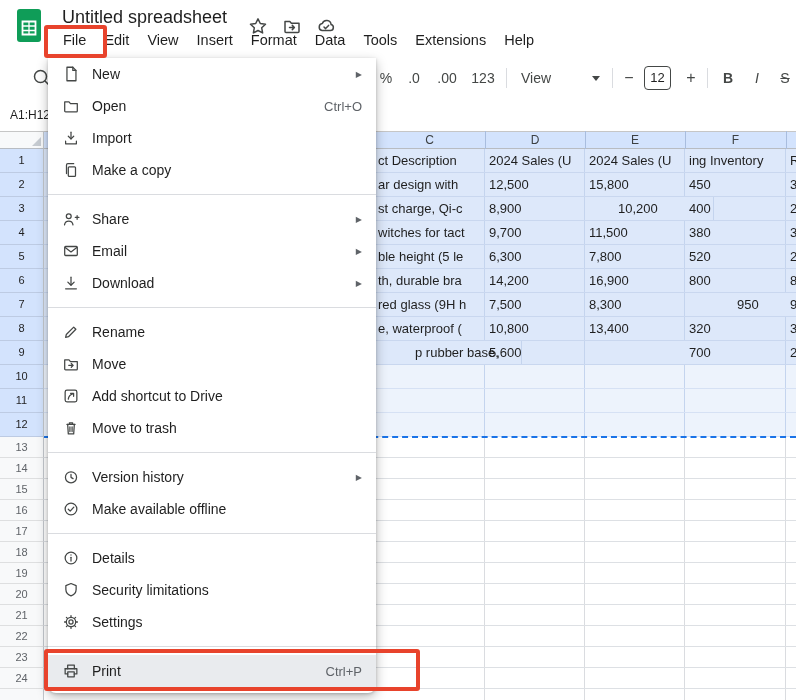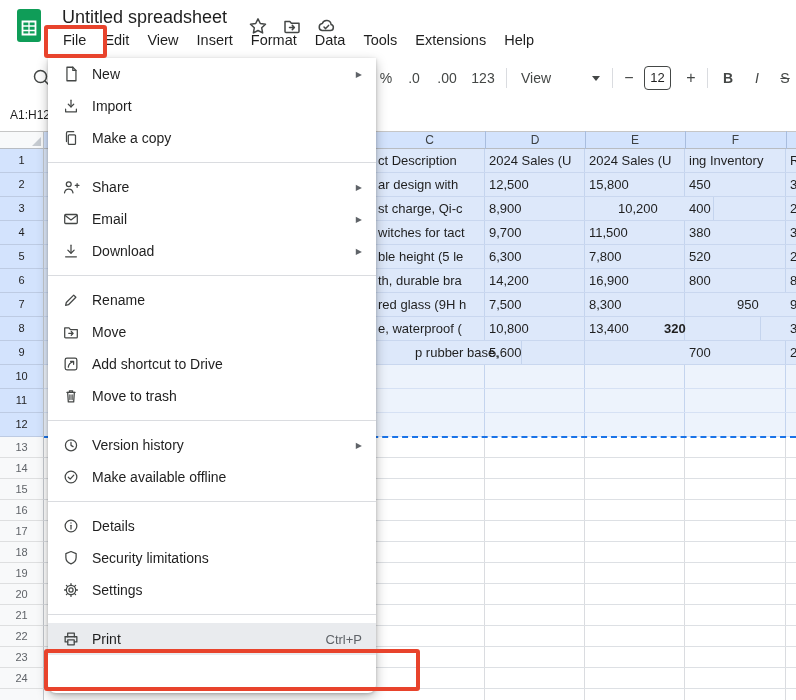--- a/index.html
+++ b/index.html
@@ -129,21 +129,21 @@
         <div class="cell" style="left: 441px; width: 100px; line-height: 23px;">7,500</div>
         <div class="cell" style="left: 541px; width: 100px; line-height: 23px;">8,300</div>
         <div class="cell" style="left: 641px; width: 101px; line-height: 23px; margin-left: 48px;">950</div>
         <div class="cell" style="left: 742px; width: 60px; line-height: 23px;">9</div>
       </div>
       <div class="gut sel" style="top: 293px; height: 24px; line-height: 23px;">7</div>
       <div class="row data" style="top: 317px; height: 24px;">
         <div class="cell" style="left: 330px; width: 111px; line-height: 23px;">e, waterproof (</div>
         <div class="cell" style="left: 441px; width: 100px; line-height: 23px;">10,800</div>
         <div class="cell" style="left: 541px; width: 100px; line-height: 23px;">13,400</div>
-        <div class="cell" style="left: 616px; width: 101px; line-height: 23px; font-weight: bold;">320</div>
+        <div class="cell" style="left: 641px; width: 101px; line-height: 23px;">320</div>
         <div class="cell" style="left: 742px; width: 60px; line-height: 23px;">3</div>
       </div>
       <div class="gut sel" style="top: 317px; height: 24px; line-height: 23px;">8</div>
       <div class="row data" style="top: 341px; height: 24px;">
         <div class="cell" style="left: 330px; width: 111px; line-height: 23px; margin-left: 37px;">p rubber base,</div>
         <div class="cell" style="left: 441px; width: 100px; line-height: 23px;">5,600</div>
         <div class="cell" style="left: 641px; width: 101px; line-height: 23px;">700</div>
         <div class="cell" style="left: 742px; width: 60px; line-height: 23px;">2</div>
       </div>
       <div class="gut sel" style="top: 341px; height: 24px; line-height: 23px;">9</div>
@@ -339,20 +339,27 @@
       <div class="menu-item">
         <svg viewBox="0 0 20 20">
           <path d="M5.5 2.5h6.5L15.5 6v11.5h-10z"></path>
           <path d="M12 2.5V6h3.5"></path>
         </svg>
         <span class="mi-label">New</span>
         <span class="mi-arrow">▶</span>
       </div>
       <div class="menu-item">
         <svg viewBox="0 0 20 20">
+          <path d="M3 5.5h4.8l1.6 1.8H17v8.2a1 1 0 0 1-1 1H4a1 1 0 0 1-1-1z"></path>
+        </svg>
+        <span class="mi-label">Open</span>
+        <span class="mi-shortcut">Ctrl+O</span>
+      </div>
+      <div class="menu-item">
+        <svg viewBox="0 0 20 20">
           <path d="M10 3.5v7.5"></path>
           <path d="M7 8l3 3 3-3"></path>
           <path d="M4 13.5v3h12v-3"></path>
         </svg>
         <span class="mi-label">Import</span>
       </div>
       <div class="menu-item">
         <svg viewBox="0 0 20 20">
           <rect x="7" y="6.5" width="8" height="10.5" rx="1"></rect>
           <path d="M5 14V4.5A1.5 1.5 0 0 1 6.5 3H13"></path>

